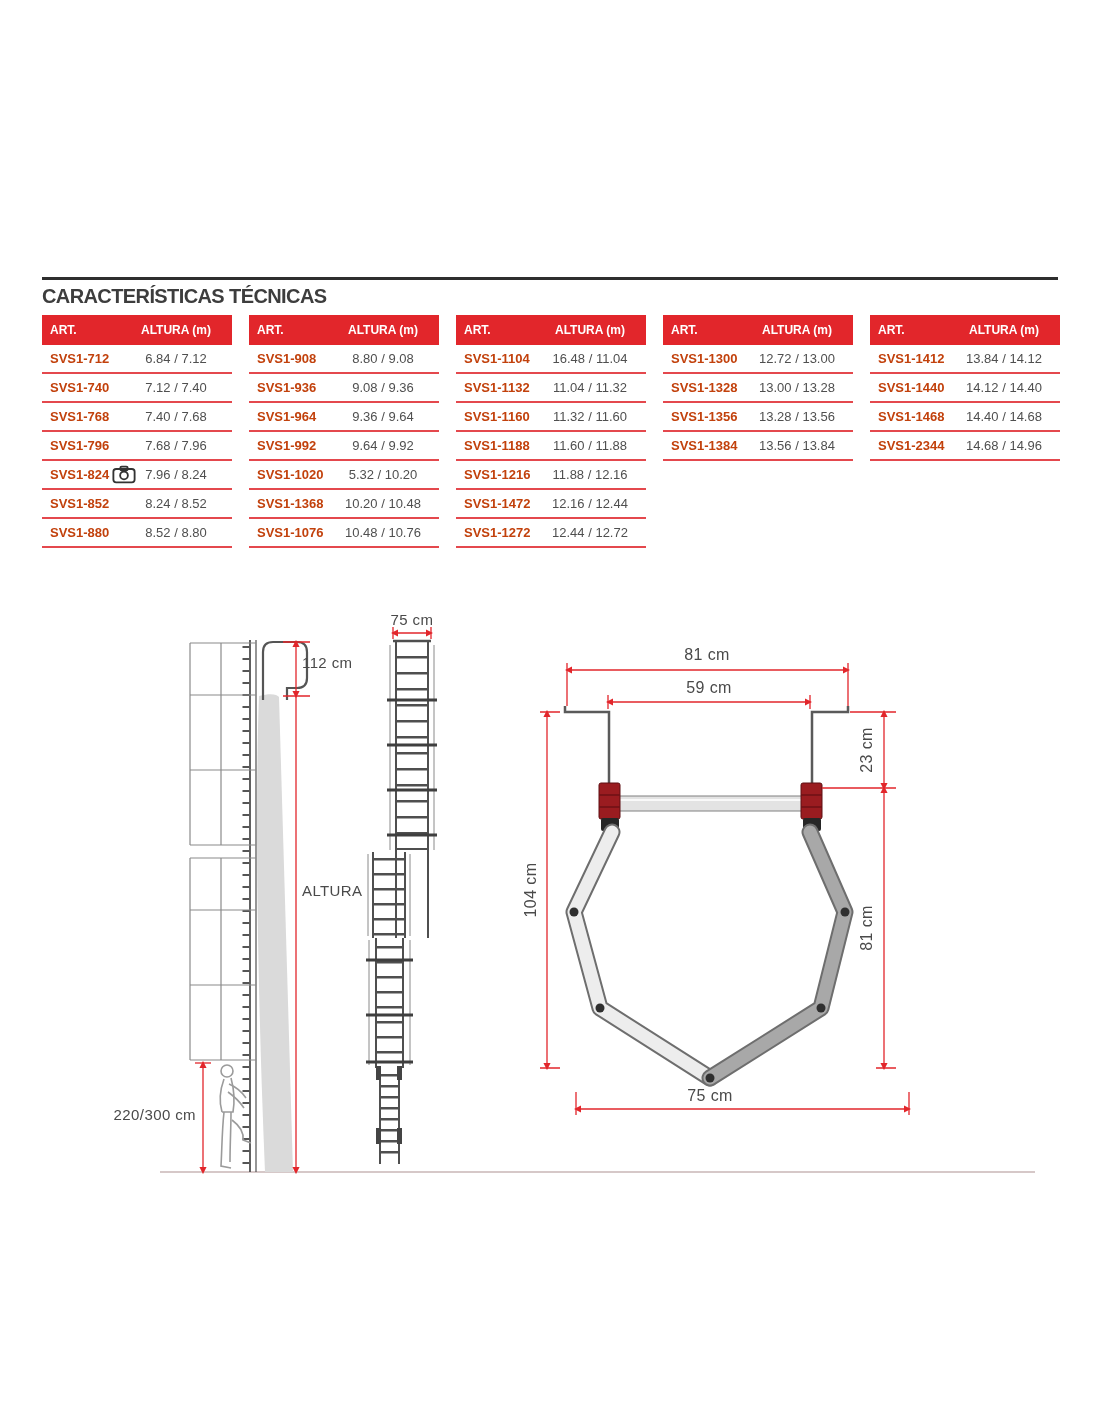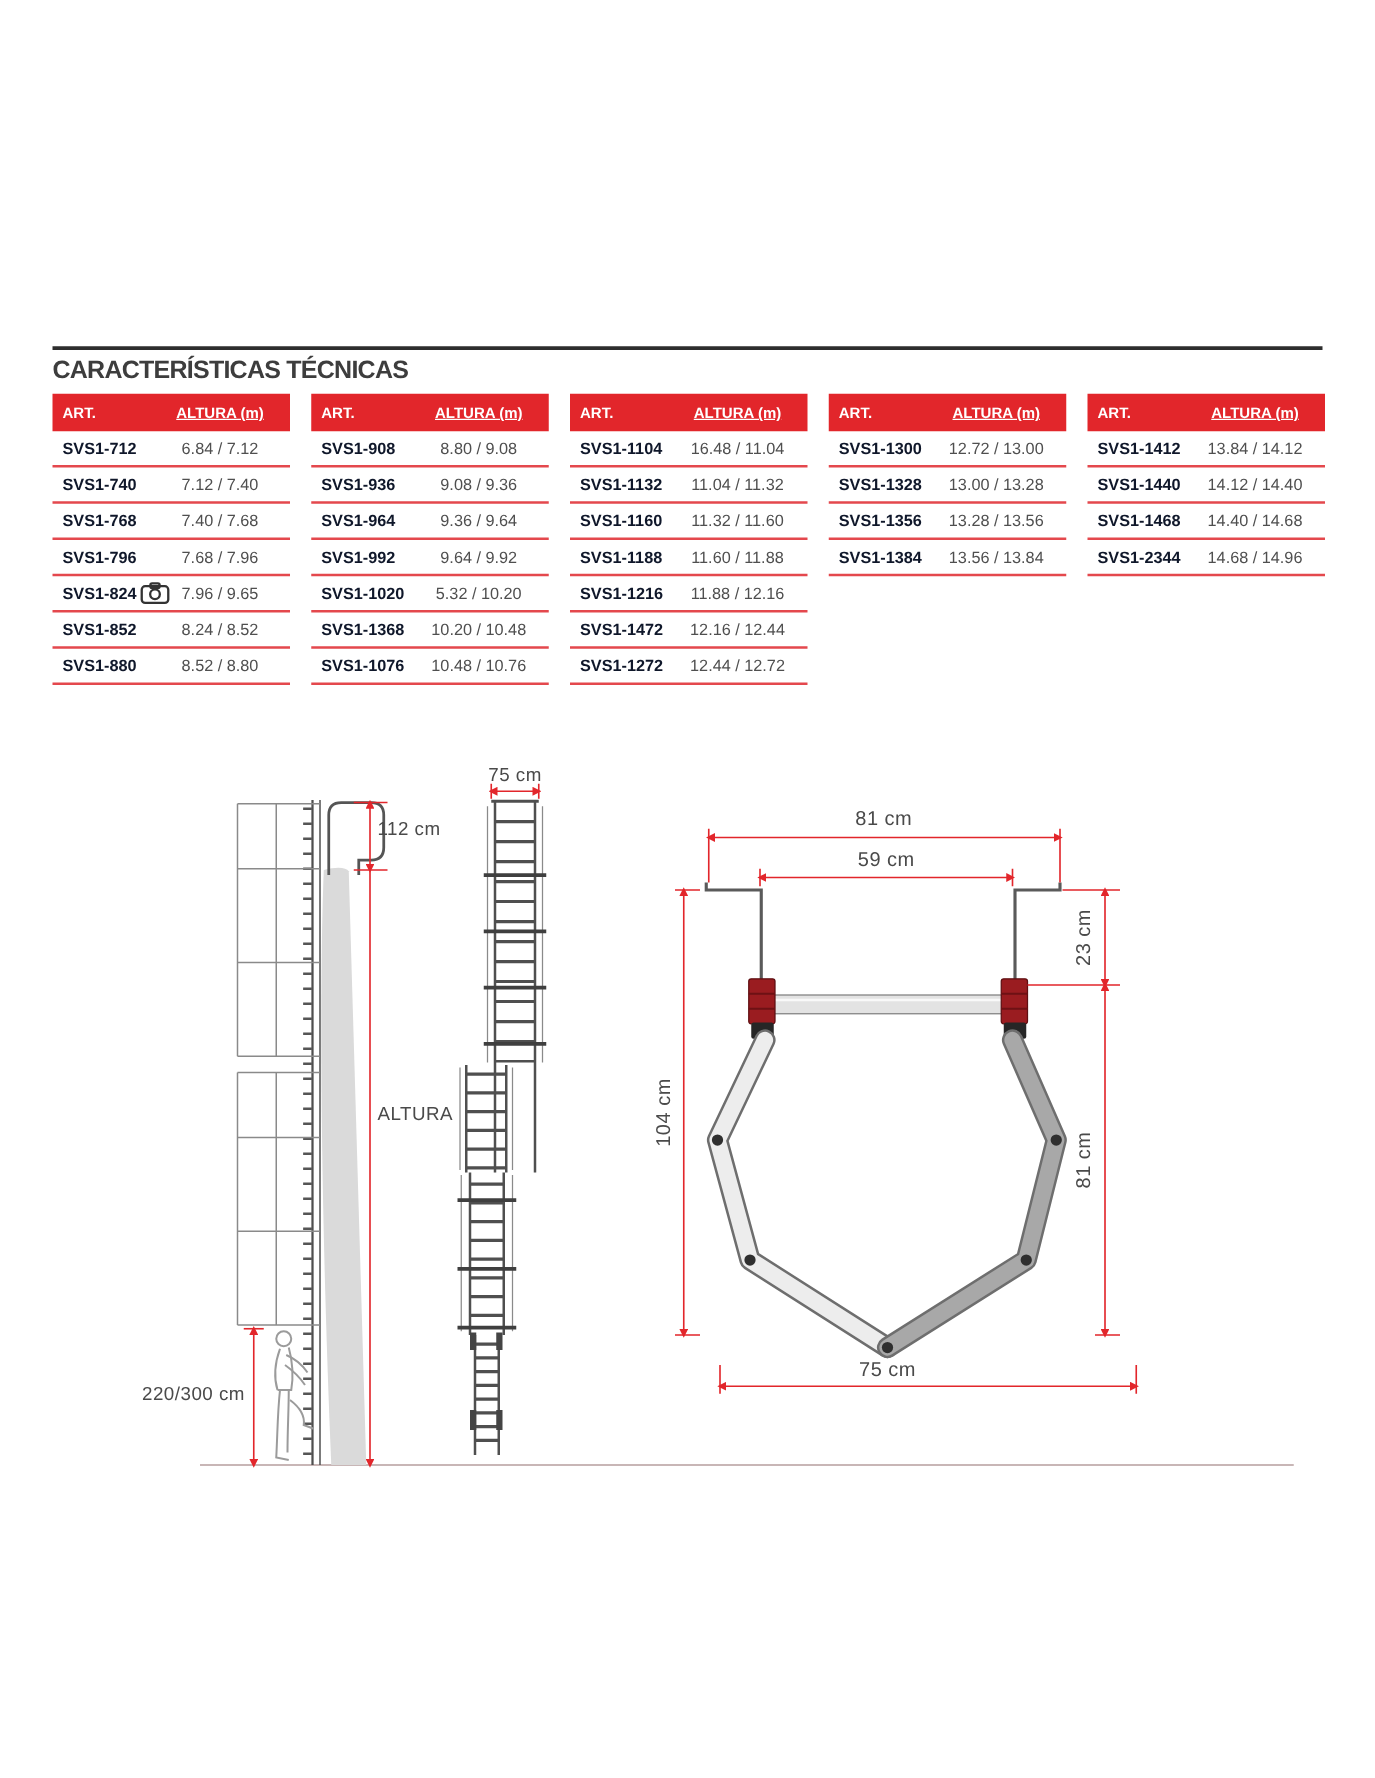--- a/index.html
+++ b/index.html
@@ -5,24 +5,24 @@
   html,body{margin:0;padding:0;background:#fff;}
   .page{position:relative;width:1100px;height:1422px;background:#ffffff;
         font-family:"Liberation Sans",sans-serif;overflow:hidden;}
   .top-rule{position:absolute;left:42px;top:277px;width:1016px;height:3px;background:#2e2e2e;}
   .page-title{position:absolute;left:42px;top:285px;font-size:20px;font-weight:bold;
         color:#3d3d3d;letter-spacing:-0.6px;white-space:nowrap;}
   .tbl{position:absolute;top:315px;width:190px;}
   .thead{display:flex;align-items:center;height:30px;background:#e2262b;color:#ffffff;
         font-size:12px;font-weight:bold;}
   .th-art{padding-left:8px;width:78px;box-sizing:border-box;}
-  .th-alt{flex:1;text-align:center;text-decoration:underline;}
+  .th-alt{flex:1;text-align:center;}
   .trow{position:relative;display:flex;align-items:center;height:27px;
         border-bottom:2px solid #e4484d;}
-  .td-art{padding-left:8px;width:78px;box-sizing:border-box;color:#0f172a;
+  .td-art{padding-left:8px;width:78px;box-sizing:border-box;color:#c2410c;
         font-size:13px;font-weight:bold;white-space:nowrap;}
   .td-alt{flex:1;text-align:center;color:#4f4f4f;font-size:13px;white-space:nowrap;}
   .cam{position:absolute;left:70px;top:4px;width:24px;height:19px;}
   .diagrams{position:absolute;left:0;top:600px;width:1100px;height:622px;}
   .dim{stroke:#e2262b;stroke-width:1.3;fill:none;}
   .dimtick{stroke:#e2262b;stroke-width:1.3;fill:none;}
   .dimtxt{font-family:"Liberation Sans",sans-serif;font-size:15px;fill:#4a4a4a;letter-spacing:.4px;}
   .dimtxt.big{font-size:16px;}
   .steel{stroke:#4f4f4f;fill:none;}
   .cage{stroke:#8a8a8a;fill:none;}
@@ -57,21 +57,21 @@
           <span class="td-art">SVS1-796</span>
           <span class="td-alt">7.68 / 7.96</span>
         </div>
         <div class="trow">
           <span class="td-art">SVS1-824</span>
           <span class="cam"><svg viewBox="0 0 26 20" width="24" height="19">
               <rect x="1.5" y="4" width="23" height="14.5" rx="3" fill="none" stroke="#333" stroke-width="2"></rect>
               <rect x="9" y="1.5" width="8" height="4" rx="1.5" fill="none" stroke="#333" stroke-width="2"></rect>
               <circle cx="13" cy="11" r="4.2" fill="none" stroke="#333" stroke-width="2"></circle>
             </svg></span>
-          <span class="td-alt">7.96 / 9.65</span>
+          <span class="td-alt">7.96 / 8.24</span>
         </div>
         <div class="trow">
           <span class="td-art">SVS1-852</span>
           <span class="td-alt">8.24 / 8.52</span>
         </div>
         <div class="trow">
           <span class="td-art">SVS1-880</span>
           <span class="td-alt">8.52 / 8.80</span>
         </div>
       </div>

